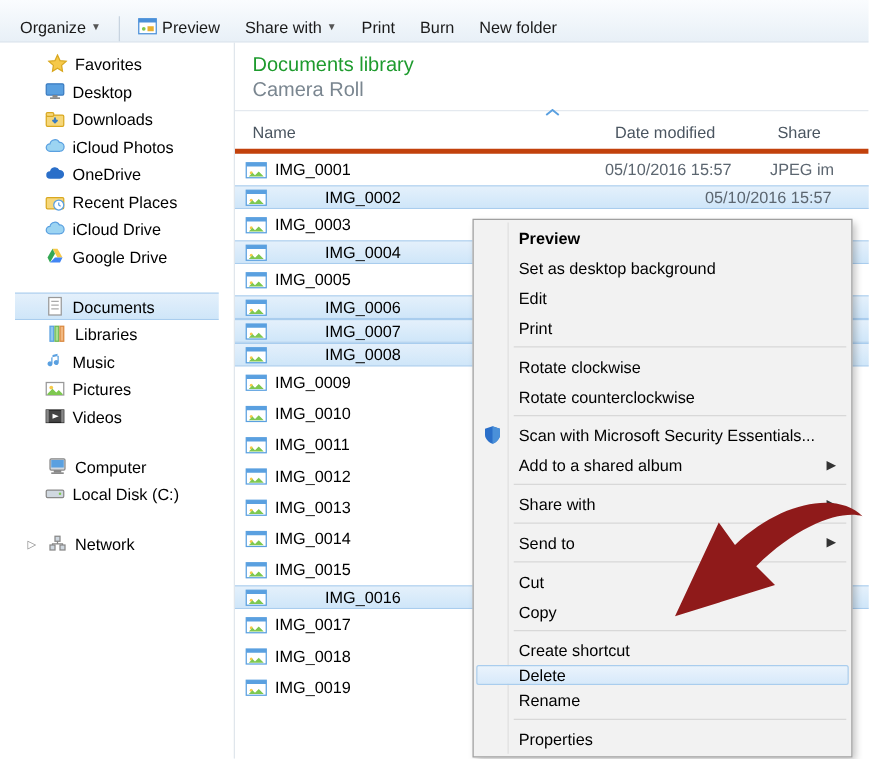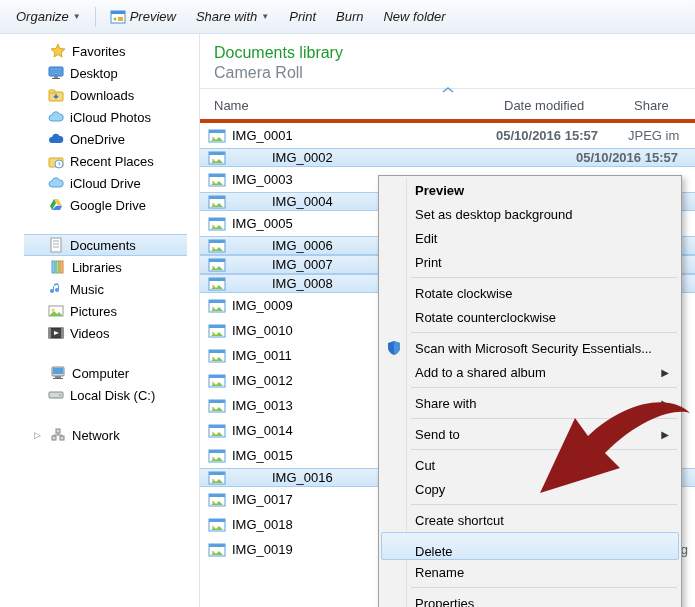--- a/index.html
+++ b/index.html
@@ -1,22 +1,22 @@
 <!DOCTYPE html>
 <html><head>
 <meta charset="utf-8">
 <style>
 * { box-sizing: border-box; margin: 0; padding: 0; font-family: "Segoe UI", Tahoma, sans-serif; font-size: 13px; }
 body { background: #fff; width: 695px; height: 607px; overflow: hidden; position: relative; }
-.toolbar { height: 34px; background: linear-gradient(#fafcfe, #e8f0f7); border-bottom: 1px solid #d8e2ec; display: flex; align-items: center; padding: 0 8px; gap: 4px; font-style: italic; }
+.toolbar { height: 34px; background: linear-gradient(#fafcfe, #e8f0f7); border-bottom: 1px solid #d8e2ec; display: flex; align-items: flex-end; padding: 0 8px; gap: 4px; }
 .tb-item { padding: 4px 8px; color: #1a1a1a; display: flex; align-items: center; gap: 4px; cursor: default; }
 .dd { font-size: 8px; color: #555; }
 .tb-sep { width: 1px; height: 20px; background: #c8d4e0; margin: 0 2px; }
 .main { display: flex; height: calc(100% - 34px); }
-.sidebar { width: 188px; border-right: 1px solid #e0e6ec; padding: 6px 12px; overflow-y: auto; margin-left: 12px; }
+.sidebar { width: 188px; border-right: 1px solid #e0e6ec; padding: 6px 12px; overflow-y: auto; }
 .nav-group { margin-bottom: 18px; }
 .nav-item { display: flex; align-items: center; gap: 6px; padding: 2px 8px 2px 24px; height: 22px; cursor: default; }
 .nav-item.header { padding-left: 10px; }
 .nav-item.selected { background: linear-gradient(#e4f0fb, #cfe6f9); border: 1px solid #a9cdee; border-left: none; border-right: none; }
 .expander { width: 10px; font-size: 9px; color: #888; display: inline-block; }
 .nav-icon { width: 16px; height: 16px; display: inline-flex; align-items: center; justify-content: center; }
 .content { flex: 1; display: flex; flex-direction: column; overflow: hidden; }
 .lib-header { padding: 10px 14px 6px; }
 .lib-title { font-size: 16px; color: #1e9b2e; font-weight: 400; }
 .lib-sub { font-size: 16px; color: #7a8690; margin-top: 2px; }
@@ -24,27 +24,27 @@
 .header-divider svg { margin-top:-2px; }
 .cols { display: flex; padding: 6px 0 6px 14px; color: #4a5560; border-bottom: 4px solid #c2410c; }
 .col-name { flex: 0 0 290px; }
 .col-date { flex: 0 0 130px; }
 .col-type { flex: 1; }
 .file-list { overflow-y: auto; flex: 1; }
 .file-row { display: flex; align-items: center; height: 25px; padding-left: 8px; cursor: default; }
 .file-row.selected { background: linear-gradient(#e4f0fb, #cfe6f9); border: 1px solid #a9cdee; border-left: none; border-right: none; height: 19px; gap: 40px; }
 .file-icon { width: 18px; height: 16px; margin-right: 6px; display:inline-flex; align-items:center; }
 .file-name { flex: 0 0 264px; white-space: nowrap; overflow: hidden; }
-.file-date { flex: 0 0 132px; color: #5c6670; font-weight: bold; }
+.file-date { flex: 0 0 132px; color: #5c6670; }
 .file-type { flex: 1; color: #5c6670; white-space: nowrap; overflow: hidden; }
 .ctx-menu { position: absolute; left: 378px; top: 175px; width: 304px; background: #f2f2f2; border: 1px solid #a0a0a0; box-shadow: 3px 3px 6px rgba(0,0,0,0.25); padding: 2px; }
 .ctx-icon-col { position:absolute; left:2px; top:2px; bottom:2px; width:26px; background:#f2f2f2; border-right:1px solid #e0e0e0; }
 .ctx-item { position: relative; height: 24px; display: flex; align-items: center; padding-left: 34px; cursor: default; }
 .ctx-item.bold { font-weight: 700; }
-.ctx-item:hover, .ctx-item.hovered { background: linear-gradient(#eaf3fc, #d7e9fa); border: 1px solid #a9cdee; border-radius: 2px; height: 28px; padding-left:33px;align-items:flex-end; }
+.ctx-item:hover, .ctx-item.hovered { background: linear-gradient(#eaf3fc, #d7e9fa); border: 1px solid #a9cdee; border-radius: 2px; height: 16px; padding-left:33px; }
 .ctx-sep { height: 1px; background: #d8d8d8; margin: 3px 2px 3px 30px; }
 .ctx-arrow { position: absolute; right: 10px; font-size: 10px; color: #333; }
 .ctx-icon { position:absolute; left:4px; width:18px; height:18px; display:flex; align-items:center; justify-content:center; }
 .big-arrow { position: absolute; left: 525px; top: 398px; pointer-events: none; }
 </style>
 </head>
 <body>
 
 <div class="toolbar">
   <div class="tb-item">

